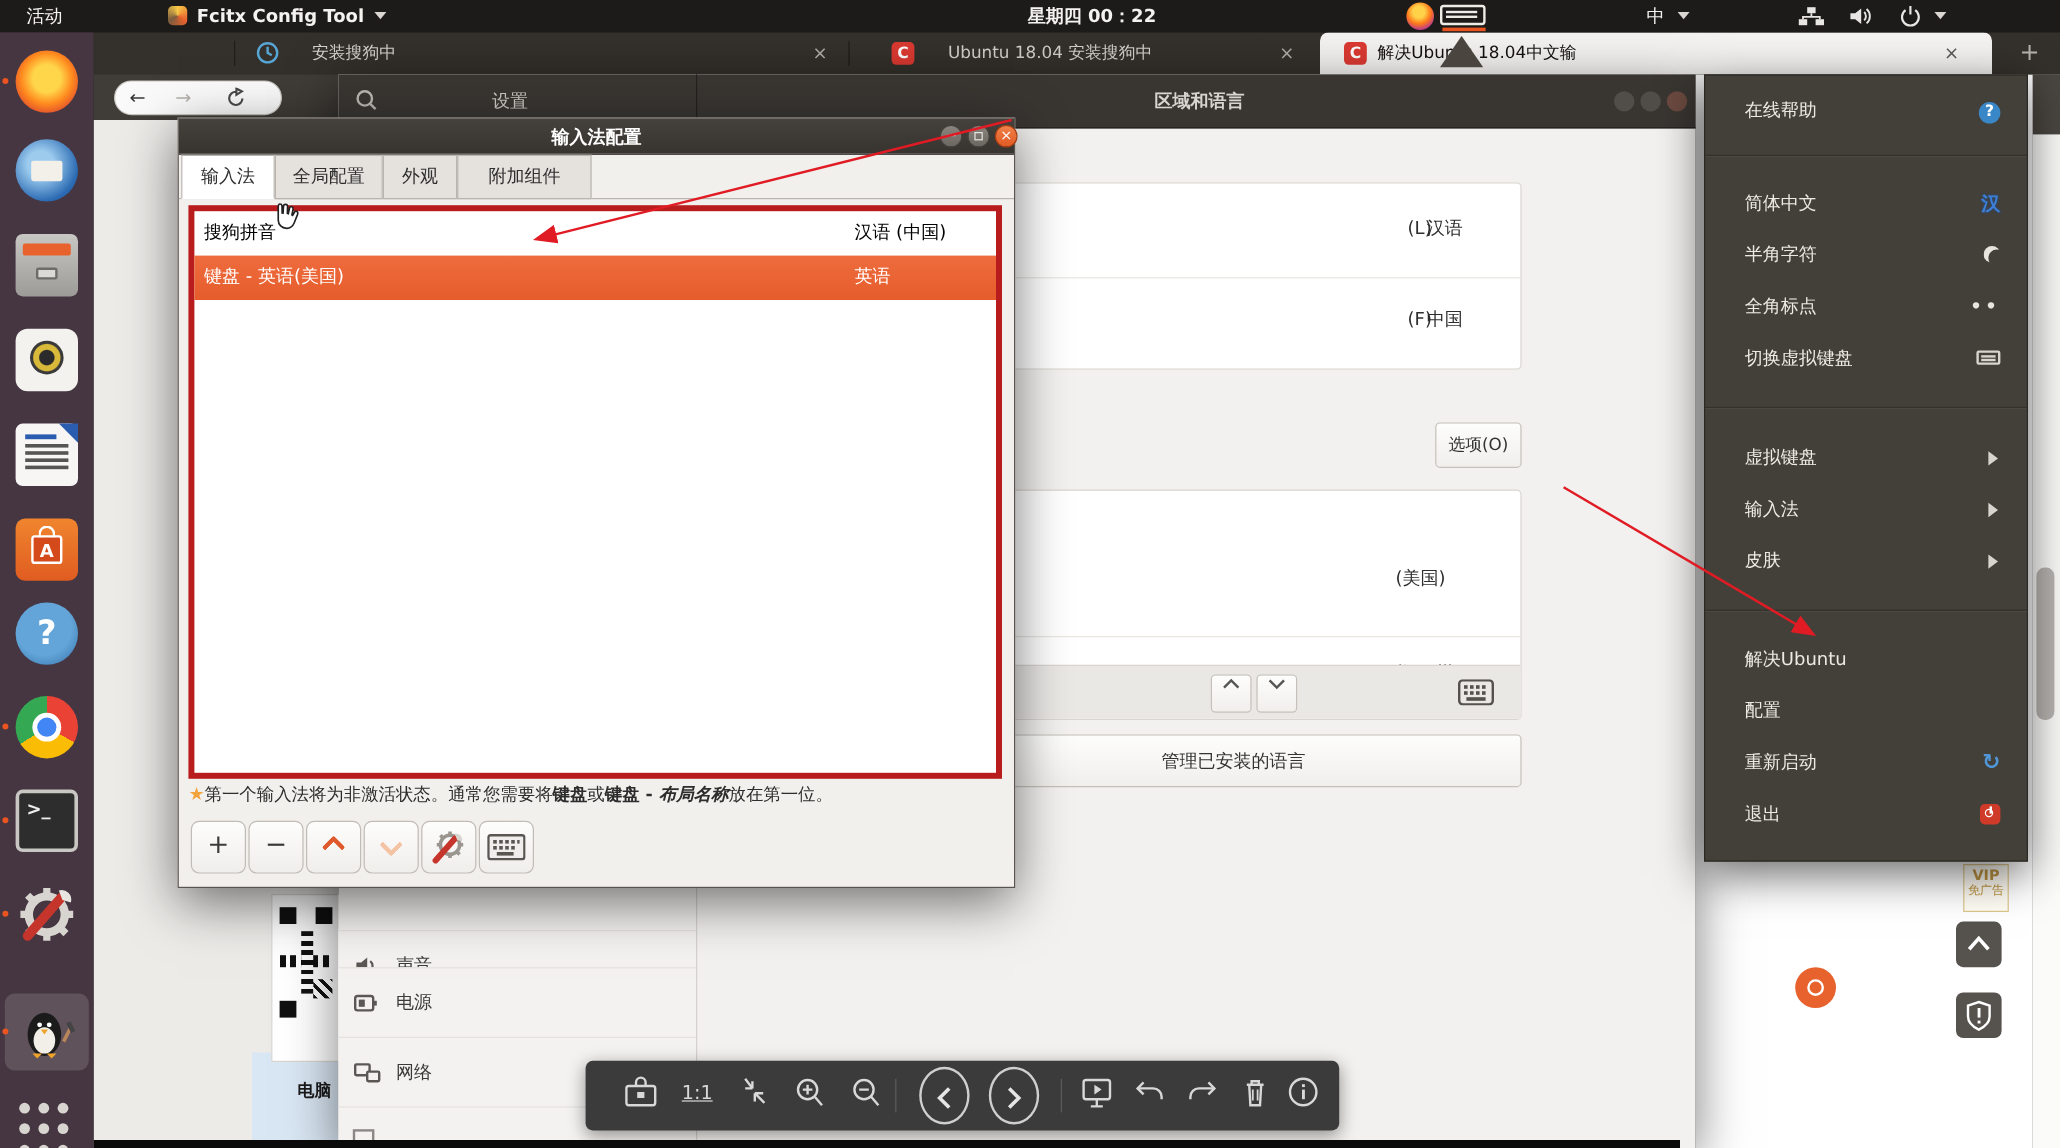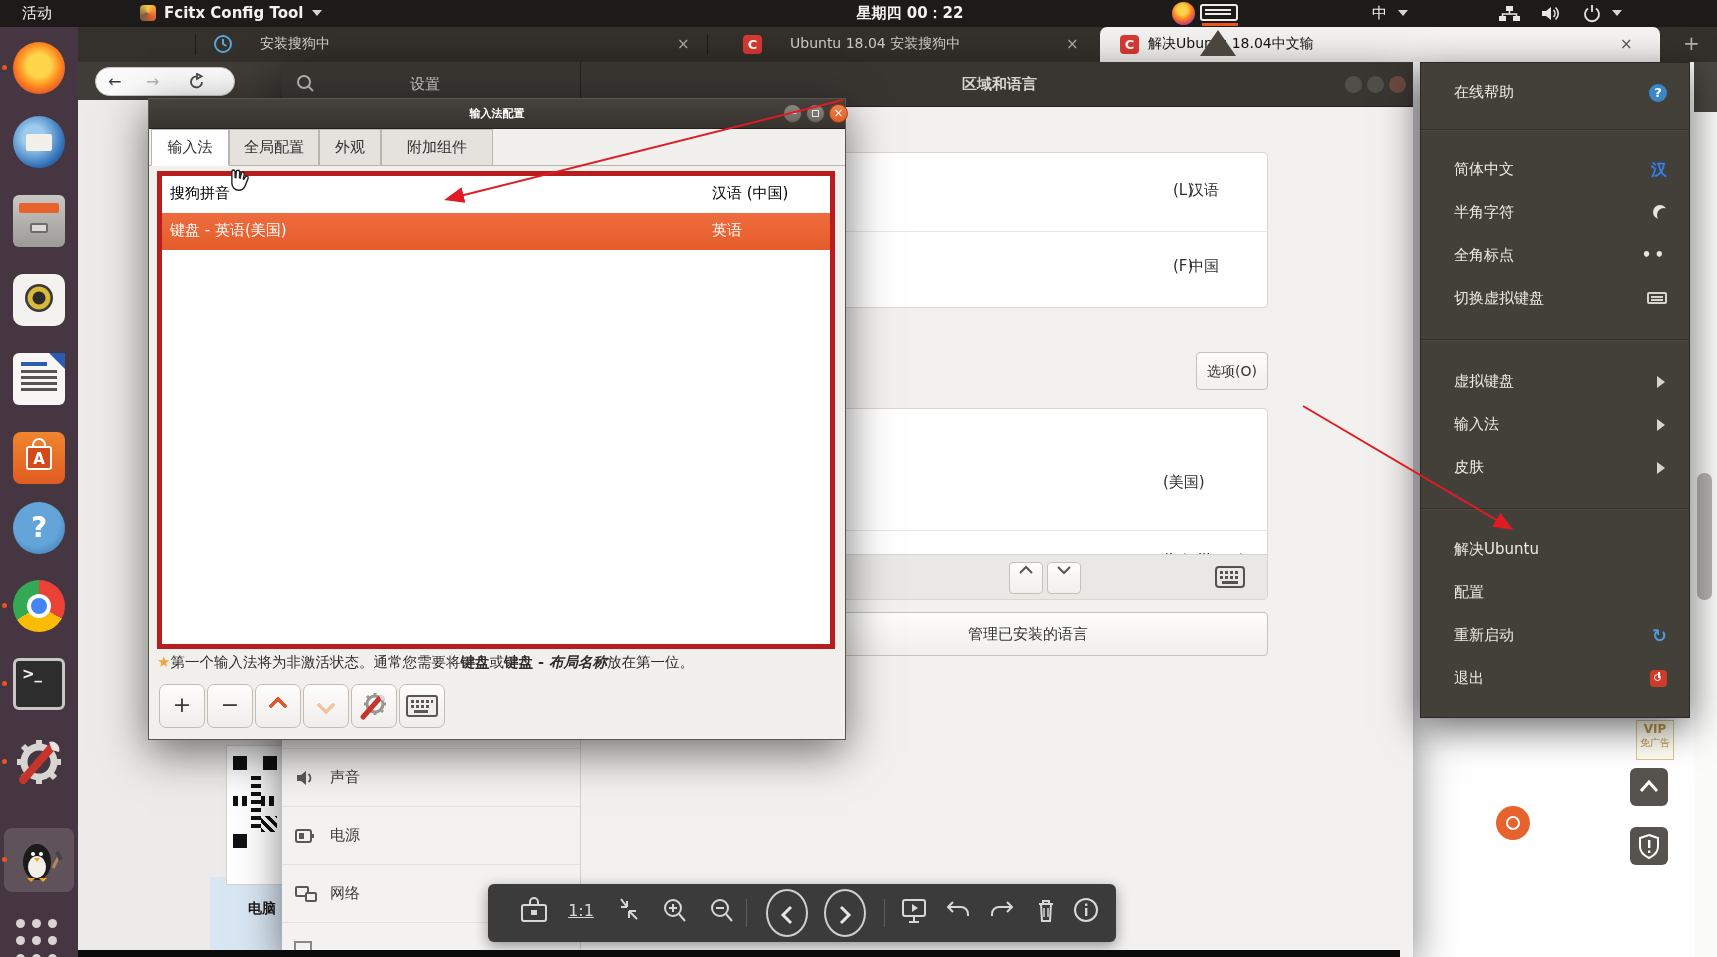--- a/index.html
+++ b/index.html
@@ -76,21 +76,21 @@
   .srow{position:absolute;left:0;width:100%;border-top:1px solid #e9e6e2;}
   .frag{position:absolute;font-size:15px;color:#2e2e2e;}
   .val{position:absolute;font-size:15px;color:#2e2e2e;}
   .gbtn{position:absolute;background:linear-gradient(#fdfdfc,#f1efec);border:1px solid #c6c1bb;border-radius:4px;color:#333;font-size:14px;text-align:center;}
   .side-row{position:absolute;left:0;width:298px;height:58px;border-top:1px solid #e5e2de;background:#f4f2f0;}
   .side-row .lbl{position:absolute;left:48px;top:19px;font-size:15px;color:#3a3a3a;}
   .sbtoolbar{position:absolute;left:0;bottom:0;width:100%;height:45px;background:#eae8e5;border-top:1px solid #d9d5d0;}
 
   
   .dlg{left:148px;top:98px;width:698px;height:642px;background:#f2f0ed;border:1px solid #5a564f;box-shadow:0 12px 42px rgba(0,0,0,.55);}
-  .dlg-title{position:absolute;left:0;top:0;width:100%;height:30px;background:linear-gradient(#45413c,#37332f);border-bottom:1px solid #23211e;color:#fff;font-weight:bold;font-size:11px;text-align:center;line-height:30px;}
+  .dlg-title{position:absolute;left:0;top:0;width:100%;height:30px;background:linear-gradient(#45413c,#37332f);border-bottom:1px solid #23211e;color:#fff;font-weight:bold;font-size:15px;text-align:center;line-height:30px;}
   .wbtn{position:absolute;top:5px;width:19px;height:19px;border-radius:50%;background:linear-gradient(#8a867f,#6b6760);border:1px solid #44413c;color:#e8e6e2;font-size:12px;text-align:center;line-height:17px;}
   .wbtn.close{background:linear-gradient(#f08149,#e25a24);border-color:#a33d14;color:#fff;}
   .wbtn .maxbox{position:absolute;left:5px;top:5px;width:7px;height:7px;border:1px solid #e8e6e2;}
   .dtab{position:absolute;top:30px;height:37px;font-size:15px;color:#2f2f2f;text-align:center;border:1px solid #bab4ae;background:#e5e2de;line-height:35px;}
   .dtab.active{background:#fff;border-bottom:1px solid #fff;z-index:2;}
   .dlg-tabline{position:absolute;left:0;top:66px;width:100%;height:1px;background:#bab4ae;}
   .imlist{position:absolute;left:8px;top:72px;width:678px;height:478px;background:#fff;border:5px solid #b91c1c;}
   .imrow{position:absolute;left:0;width:100%;height:37px;font-size:15px;}
   .imrow .nm{position:absolute;left:8px;top:8px;}
   .imrow .lg{position:absolute;left:550px;top:8px;}
@@ -281,21 +281,21 @@
                 <rect x="20" y="10" width="3" height="3"></rect>
                 <rect x="7" y="15" width="16" height="3"></rect>
               </g>
             </svg>
         </span>
       </div>
     </div>
 
     <div class="gbtn" style="left:506px;top:550px;width:480px;height:44px;line-height:42px;font-size:15px;">管理已安装的语言</div>
 
-    <div class="side-row" style="top:686px;padding-left:36px;">
+    <div class="side-row" style="top:713px;padding-left:36px;">
       <span class="abs" style="left:12px;top:18px;">
         <svg width="22" height="22">
             <path d="M3 8 H7 L12 4 V18 L7 14 H3 Z" fill="#5a5754"></path>
             <path d="M14.5 7 A5 5 0 0 1 14.5 15" stroke="#5a5754" stroke-width="1.8" fill="none"></path>
           </svg>
       </span>
       <span class="lbl">声音</span>
     </div>
     <div class="side-row" style="top:744px;">
       <span class="abs" style="left:12px;top:18px;">

